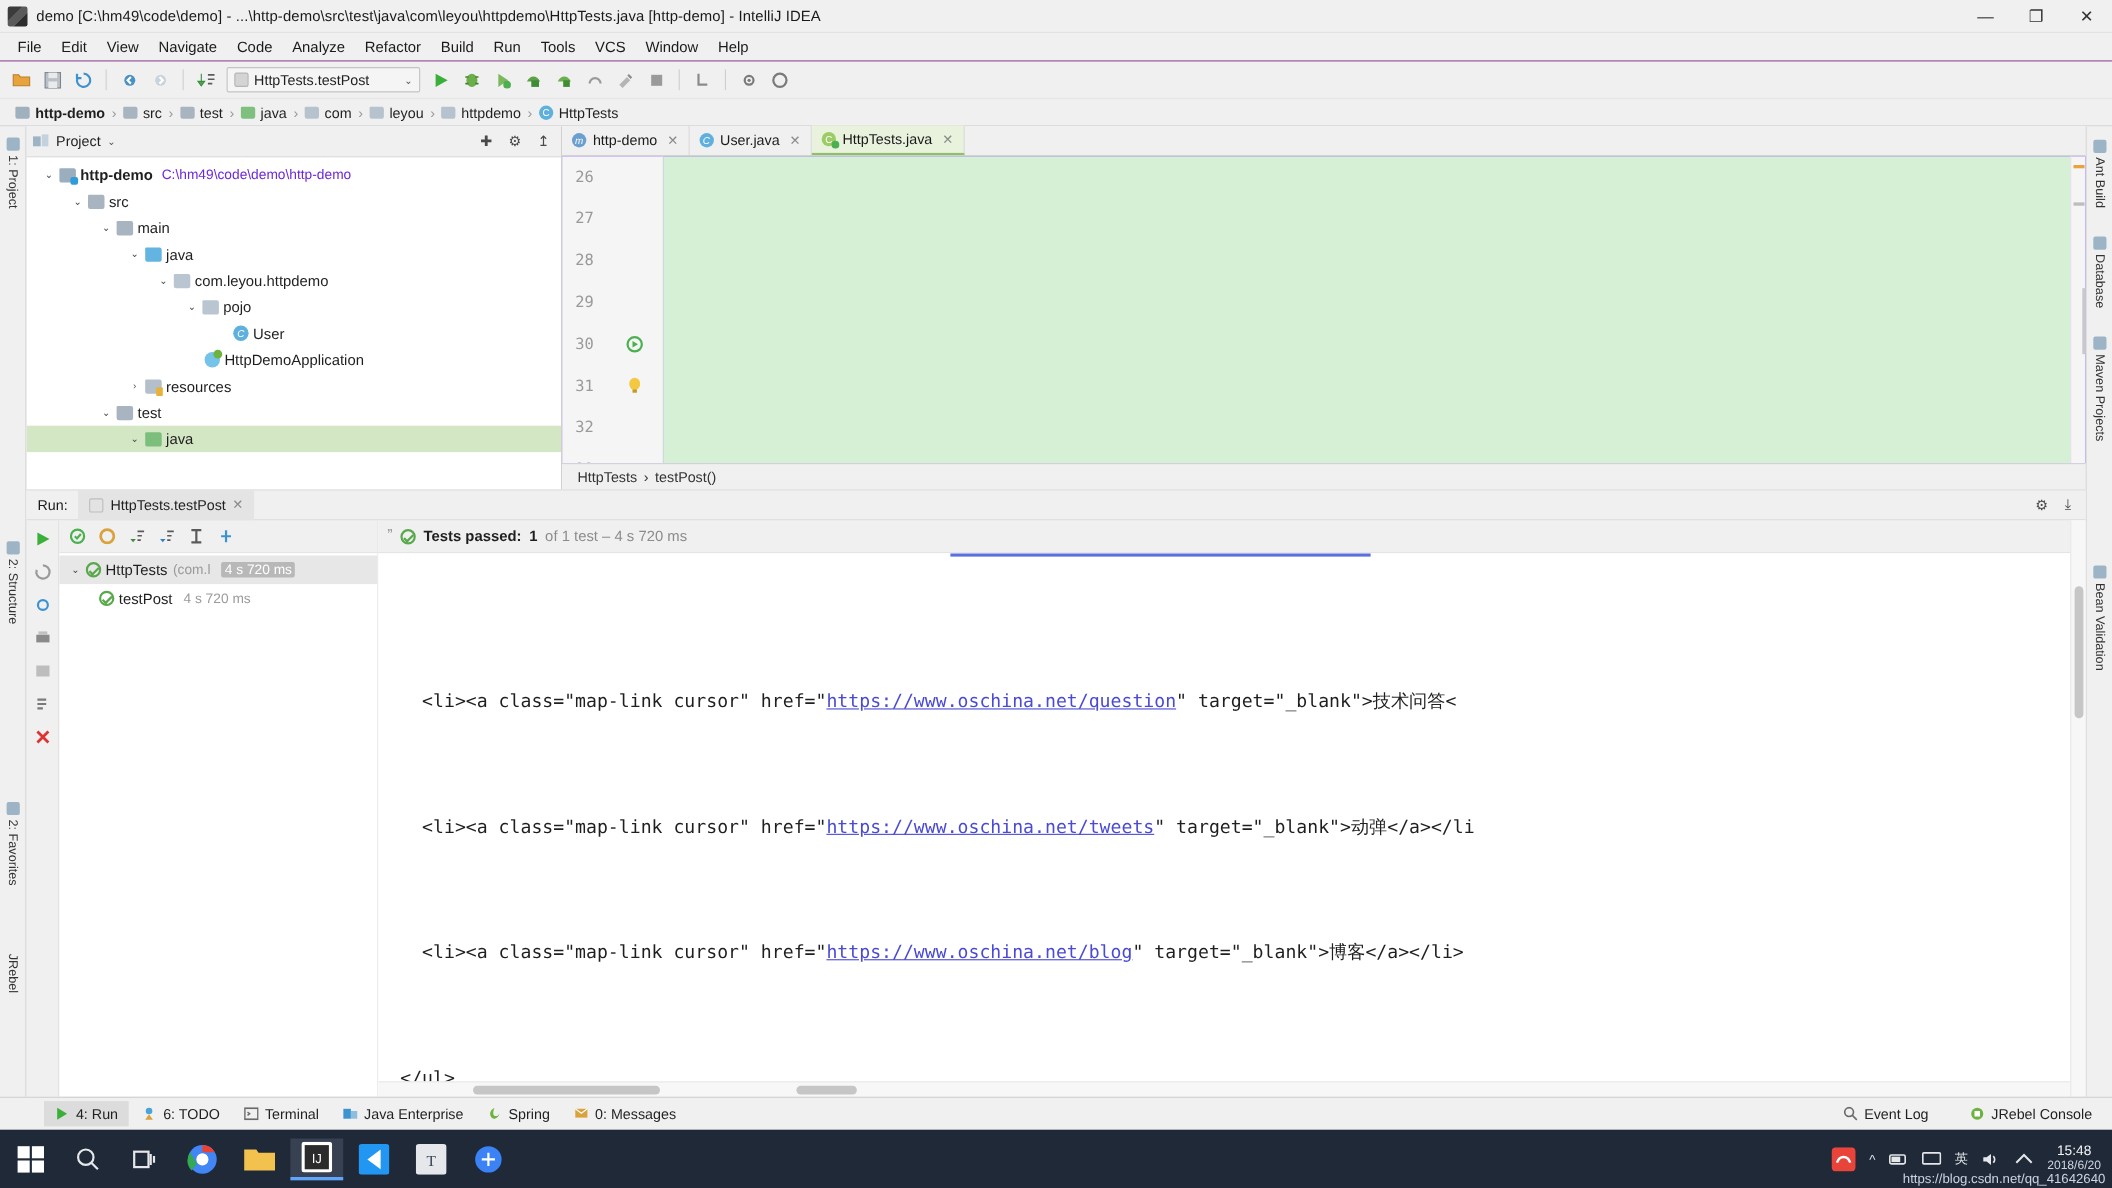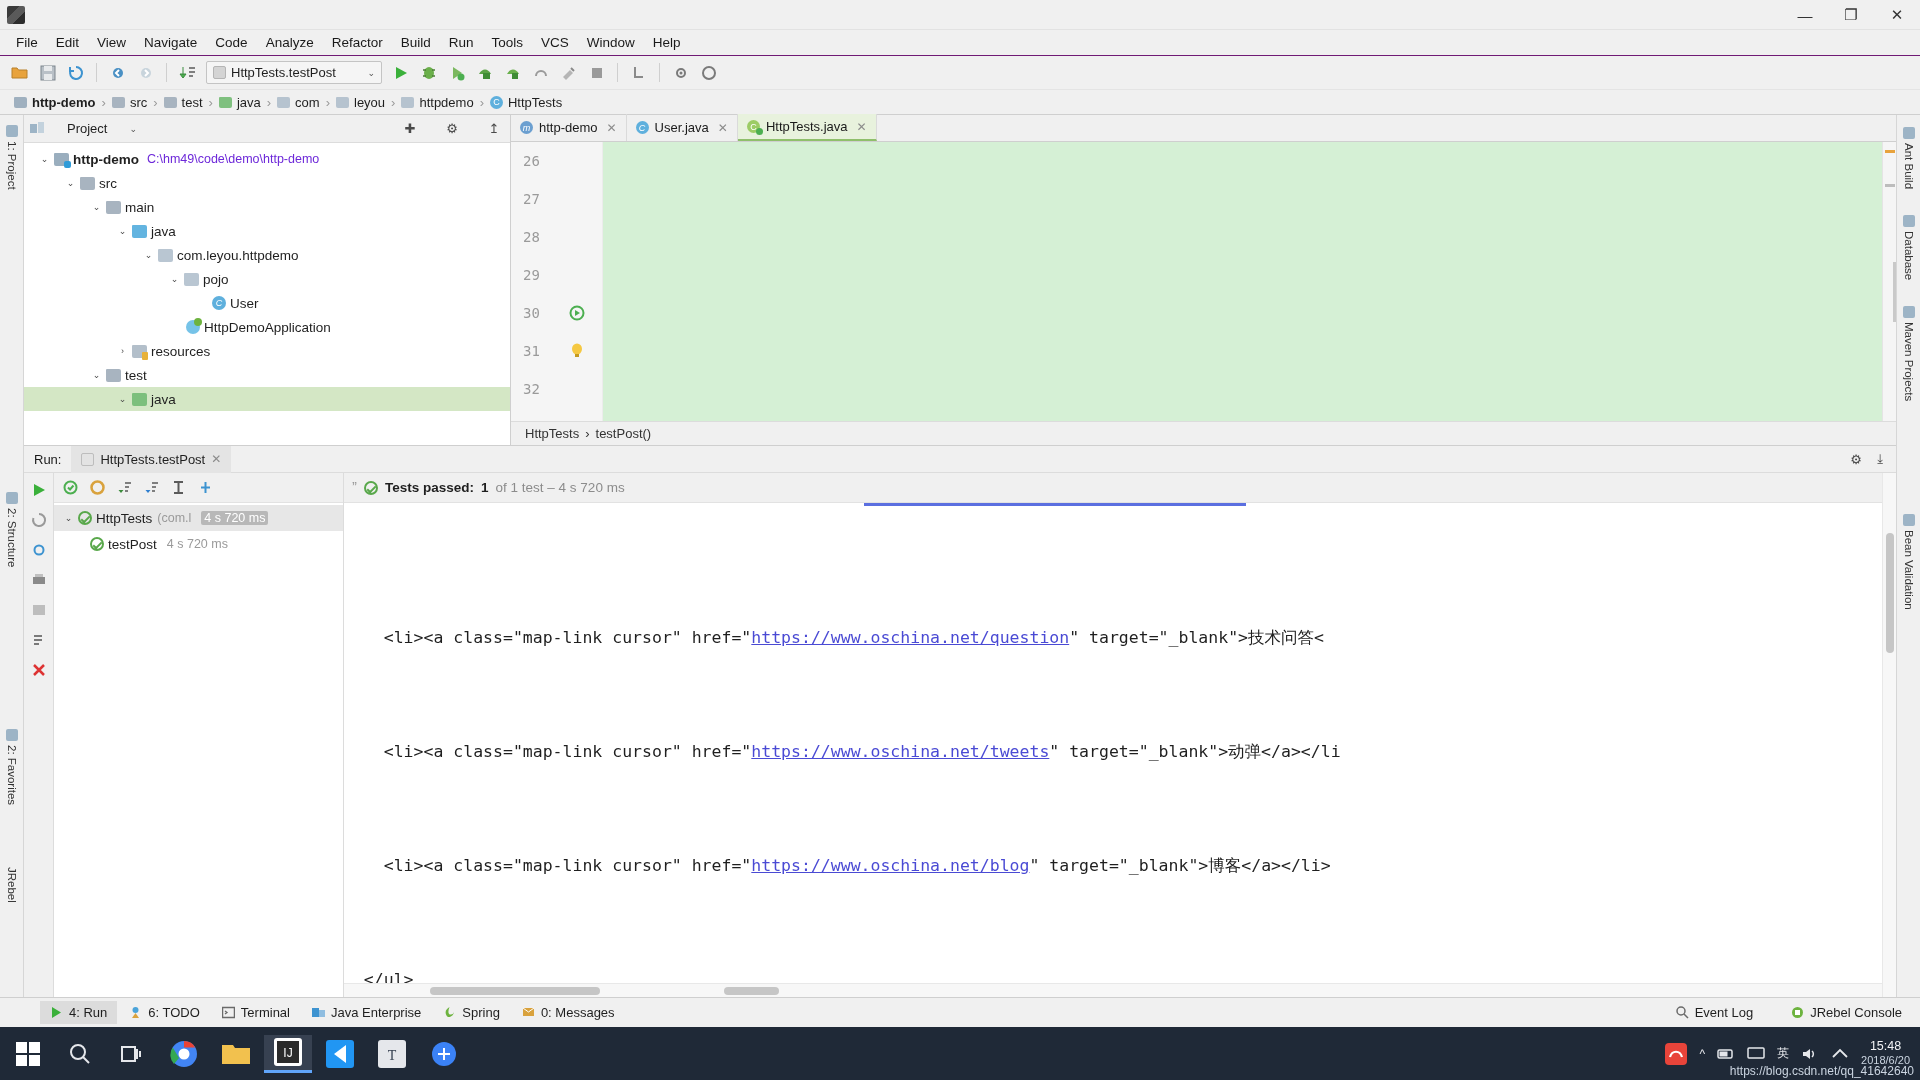--- a/index.html
+++ b/index.html
@@ -106,21 +106,21 @@
   
   .upper { display: flex; height: 330px; flex: none; min-height: 0; }
 
   
   .project-panel {
     width: 487px; background: #ffffff; display: flex; flex-direction: column;
     border-right: 1px solid #cfcfcf; flex: none;
   }
   .panel-head {
     height: 28px; background: #f0f0f0; display: flex; align-items: center;
-    gap: 22px; padding: 0 6px; border-bottom: 1px solid #dcdcdc;
+    gap: 6px; padding: 0 6px; border-bottom: 1px solid #dcdcdc;
   }
   .panel-head .ph-title { font-size: 13px; }
   .panel-head .ph-caret { font-size: 9px; color: #555; }
   .panel-head .ph-spacer { flex: 1; }
   .ph-btn { width: 20px; height: 20px; display:flex;align-items:center;justify-content:center; color:#4a4a4a; font-size:13px;}
 
   .tree { flex: 1; overflow: hidden; padding-top: 4px; font-size: 13.5px; }
   .tnode { height: 24px; display: flex; align-items: center; white-space: nowrap; }
   .tnode.selected { background: #d4e7c5; }
   .tw { width: 13px; height: 13px; margin-right: 3px; font-size: 9px; color: #4a4a4a;
@@ -254,20 +254,21 @@
 
   svg { display: block; }
 </style>
 </head>
 <body>
 
 <div id="app">
 
   <div class="titlebar">
     <div class="app-icon"></div>
+    <div class="title-text">demo [C:\hm49\code\demo] - ...\http-demo\src\test\java\com\leyou\httpdemo\HttpTests.java [http-demo] - IntelliJ IDEA</div>
     <div class="win-controls">
       <div class="win-btn">—</div>
       <div class="win-btn">❐</div>
       <div class="win-btn close">✕</div>
     </div>
   </div>
 
   <div class="menubar">
     <div class="menu-item">File</div>
     <div class="menu-item">Edit</div>

